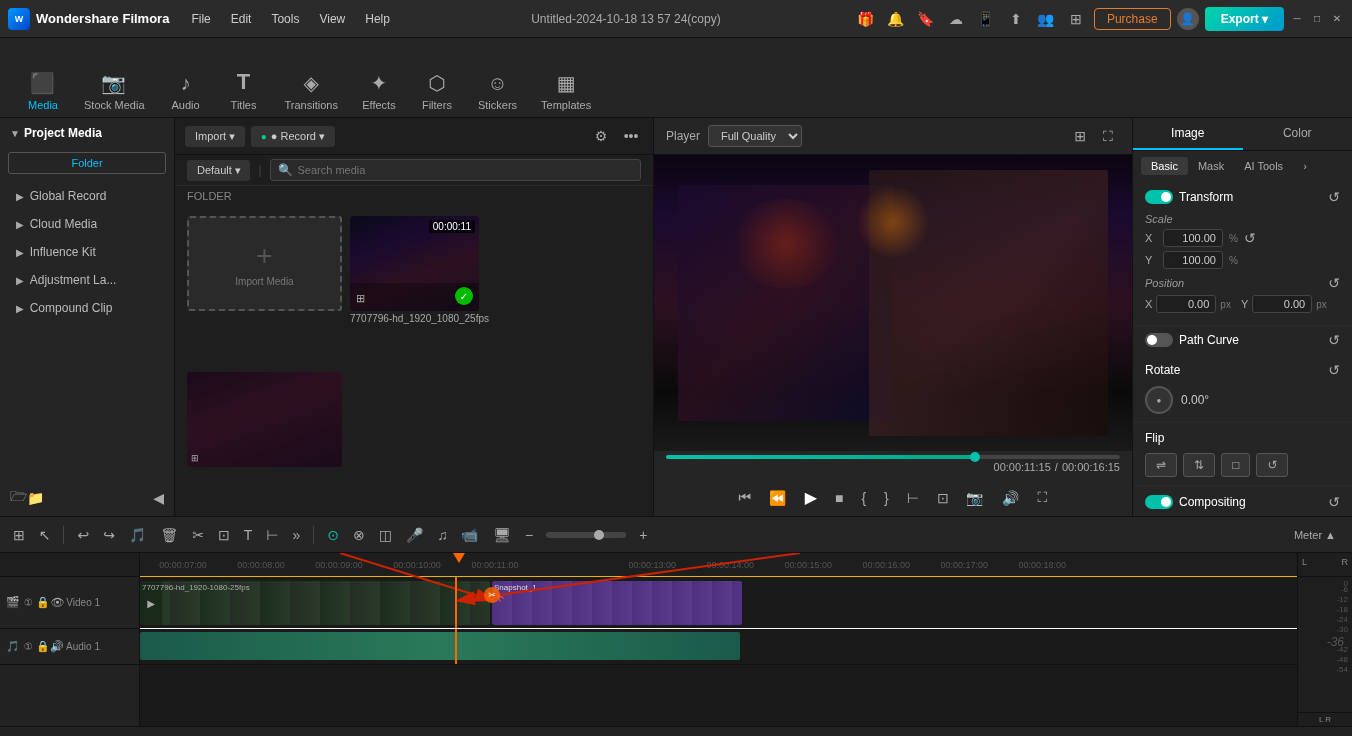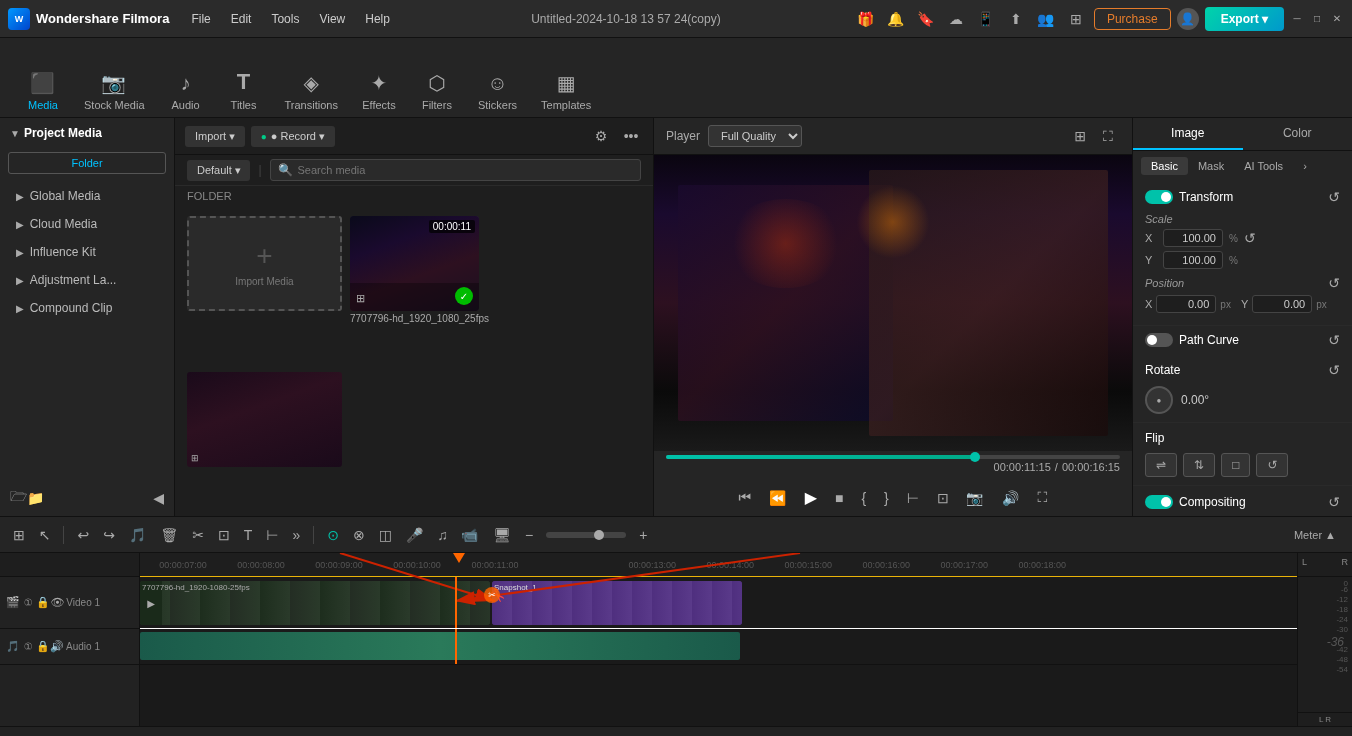--- a/index.html
+++ b/index.html
@@ -171,21 +171,21 @@
       <div class="left-panel-header">
         <span style="color:#aaa;font-size:10px;">▼</span>
         <span style="color:#fff;font-size:12px;font-weight:600;">Project Media</span>
       </div>
       <div class="folder-btn">
         <span>Folder</span>
       </div>
       <div style="height:4px;"></div>
       <div class="left-panel-item">
         <span style="color:#aaa;font-size:10px;">▶</span>
-        <span style="color:#bbb;font-size:12px;">Global Media</span>
+        <span style="color:#bbb;font-size:12px;">Global Record</span>
       </div>
       <div class="left-panel-item">
         <span style="color:#aaa;font-size:10px;">▶</span>
         <span style="color:#bbb;font-size:12px;">Cloud Media</span>
       </div>
       <div class="left-panel-item">
         <span style="color:#aaa;font-size:10px;">▶</span>
         <span style="color:#bbb;font-size:12px;">Influence Kit</span>
       </div>
       <div class="left-panel-item">

